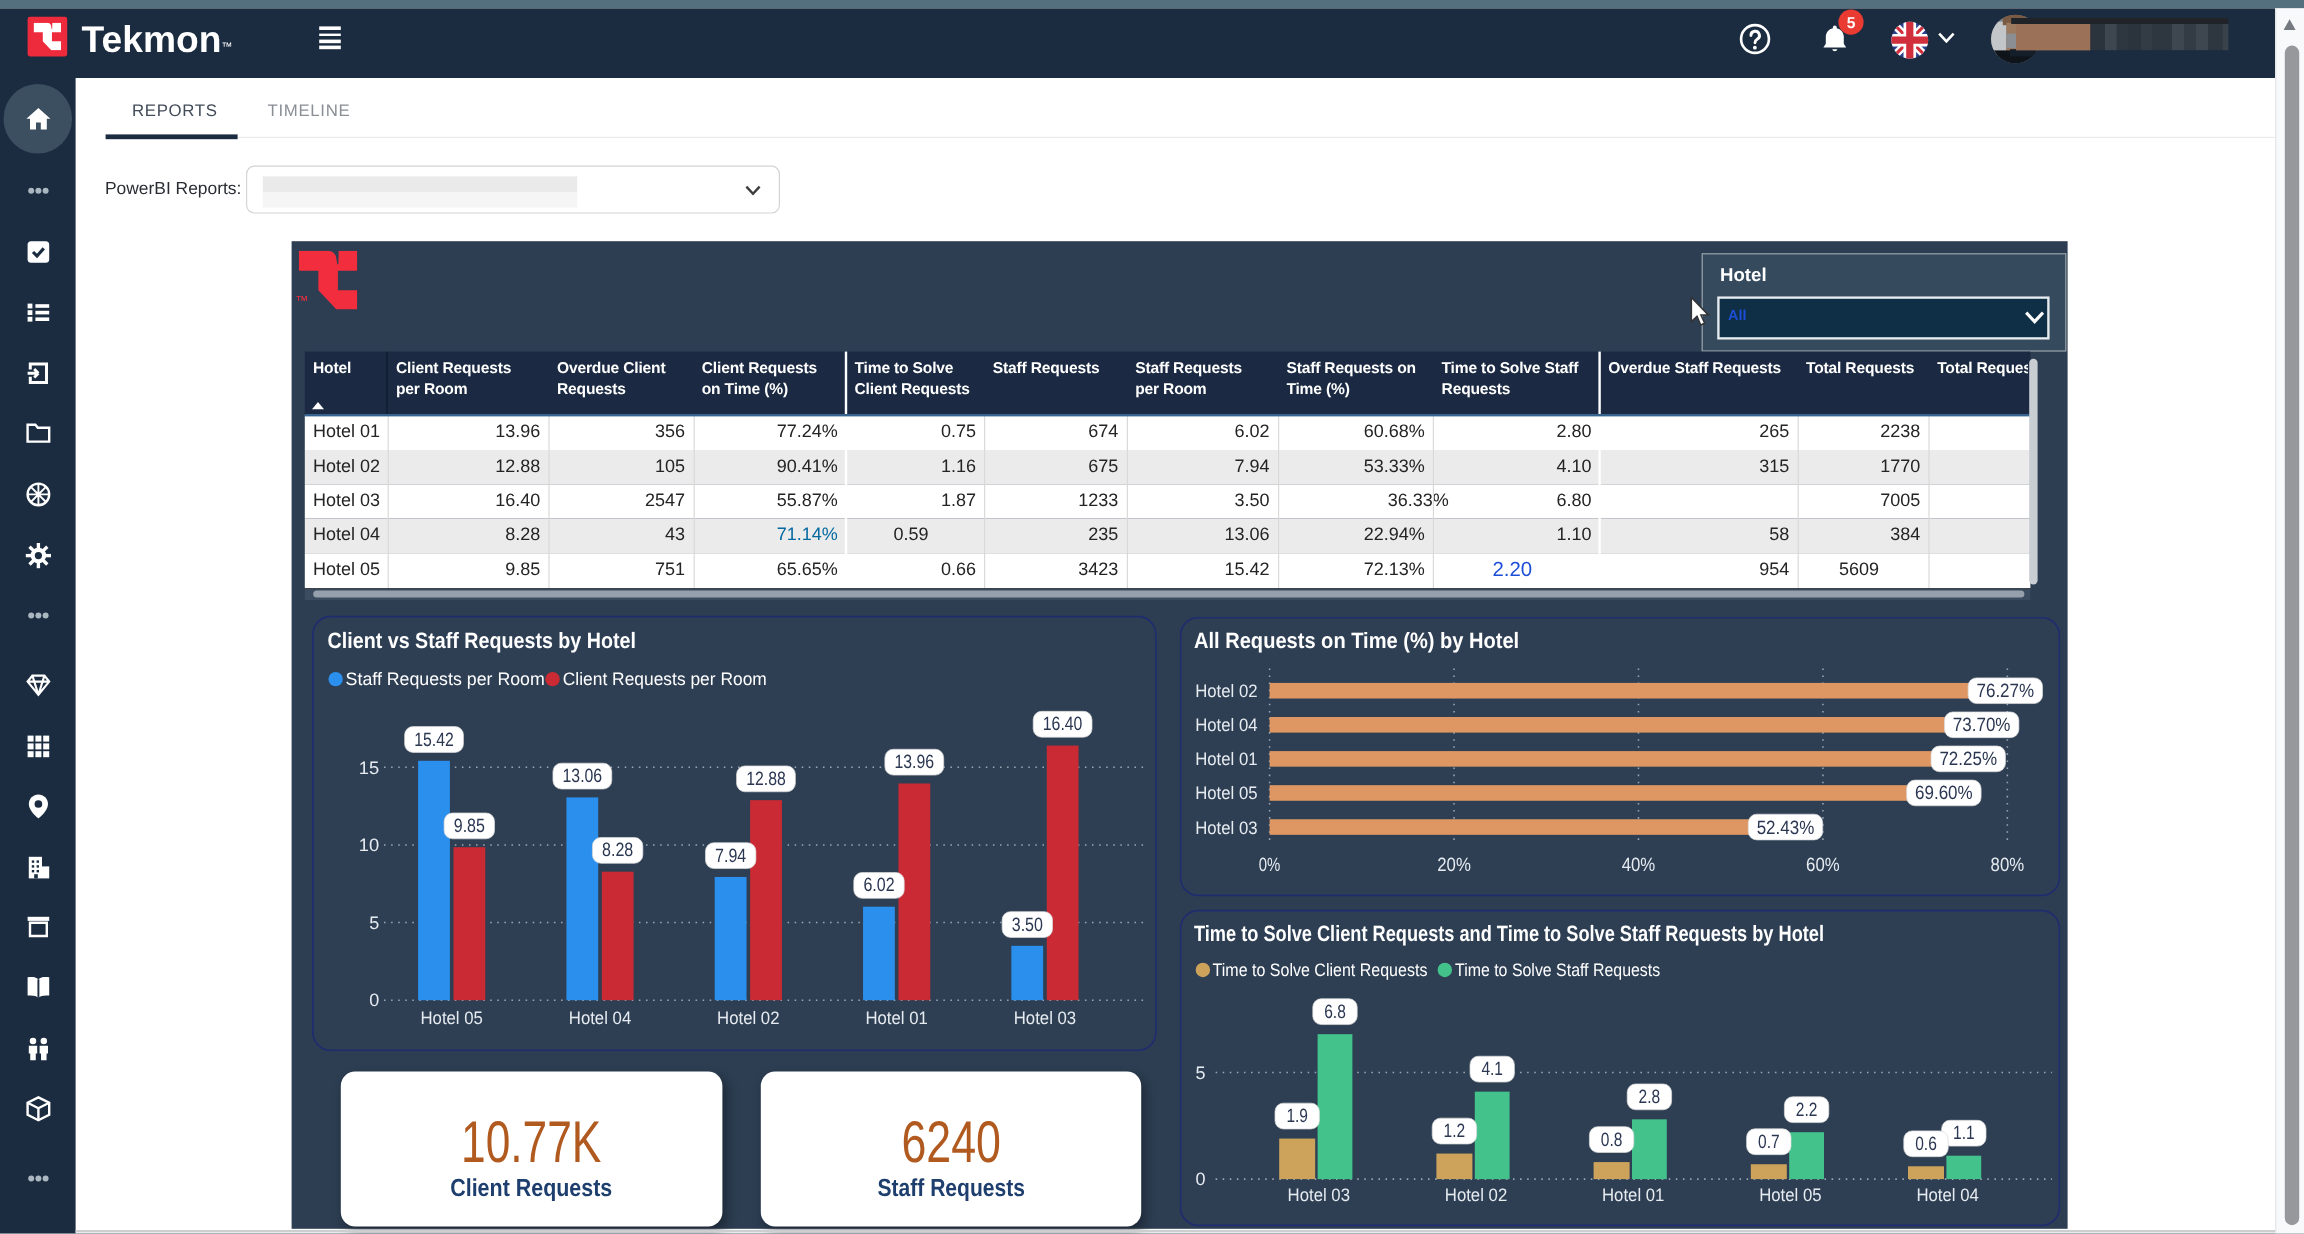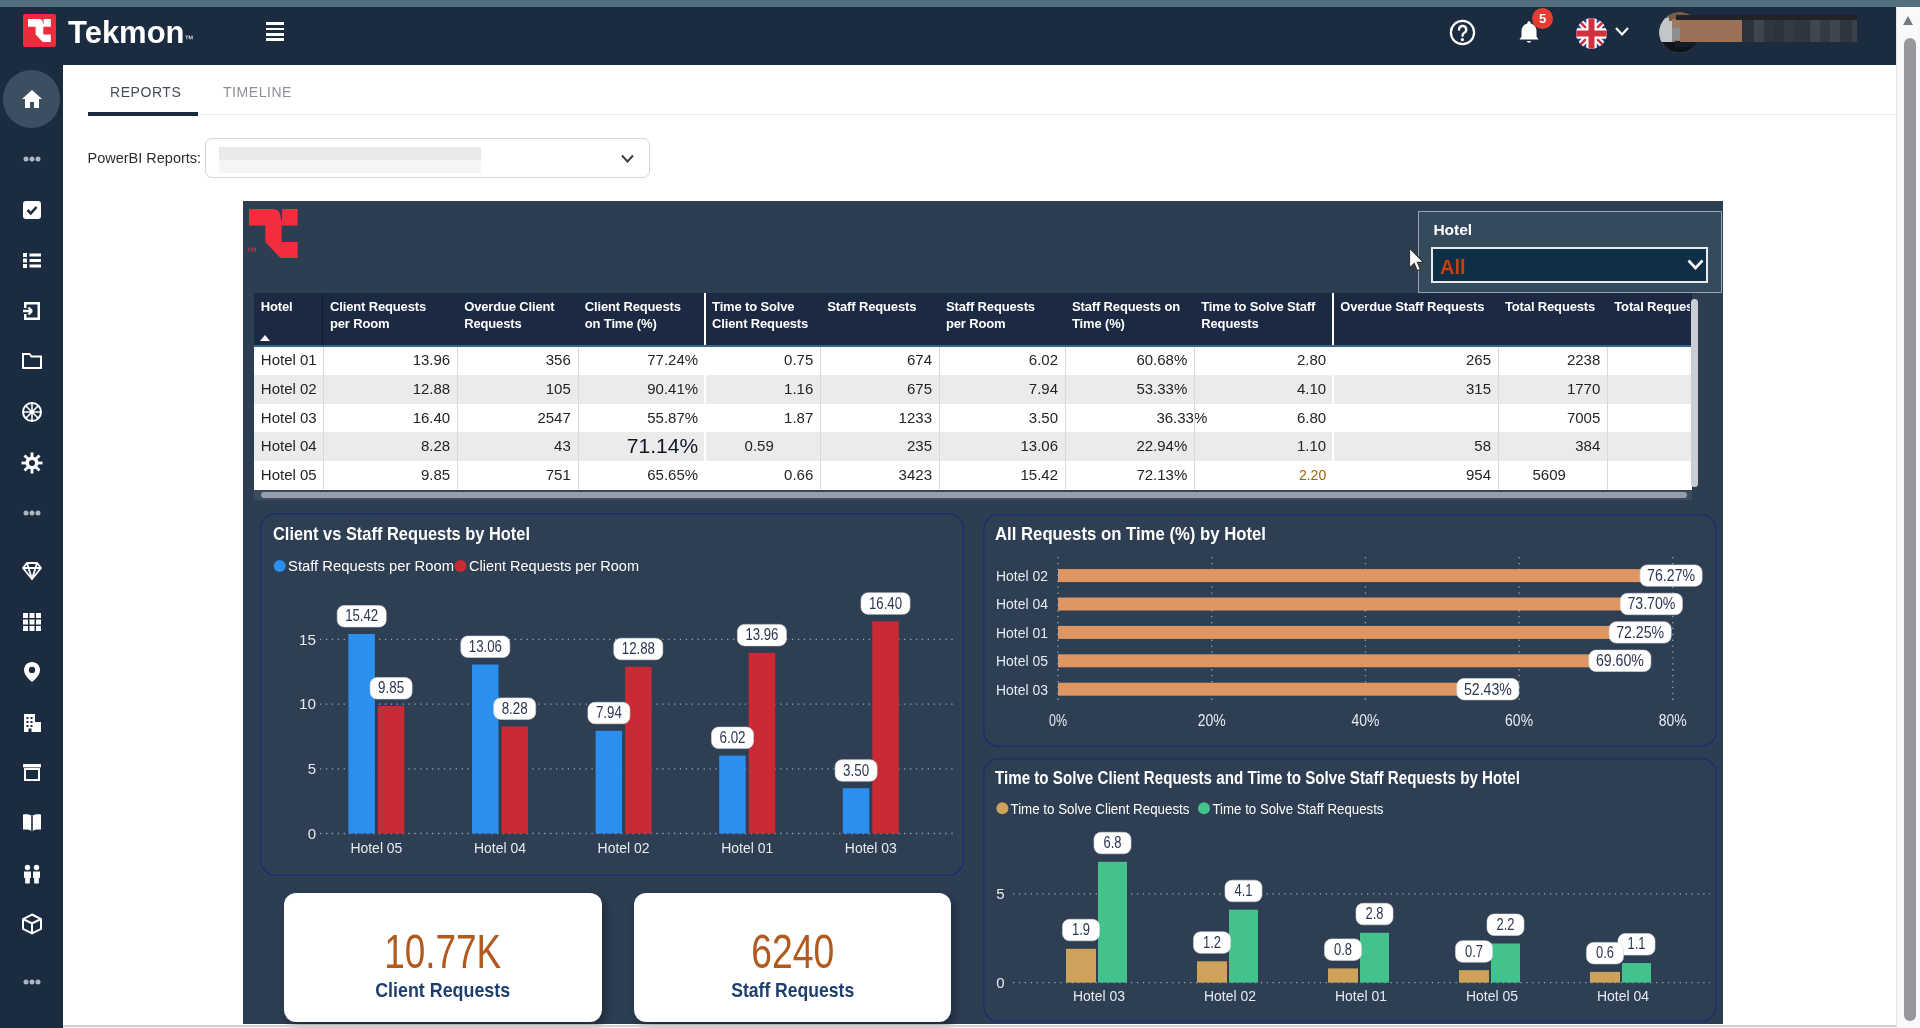--- a/index.html
+++ b/index.html
@@ -195,21 +195,21 @@
     <path d="M3 7 L12 11.5 L21 7 M12 11.5 V21.5" stroke="#fff" stroke-width="2" fill="none"></path>
   </svg>
 <svg style="position:absolute;left:22.5px;top:978.8px" width="18" height="6">
     <circle cx="3" cy="3" r="2.5" fill="#aab6c0"></circle>
     <circle cx="9" cy="3" r="2.5" fill="#aab6c0"></circle>
     <circle cx="15" cy="3" r="2.5" fill="#aab6c0"></circle>
   </svg>
 <div style="position:absolute;left:1417.7px;top:211px;width:304.3px;height:82px;background:#364a5e;border:1px solid #9aa2ab"></div>
 <div style="position:absolute;left:1433.4px;top:221px;font-size:15.5px;font-weight:bold;color:#fff">Hotel</div>
 <div style="position:absolute;left:1430.5px;top:247.4px;width:277.5px;height:35.6px;background:#0e2f45;border:2px solid #e8ecef"></div>
-<div style="position:absolute;left:1440px;top:256px;font-size:20px;font-weight:600;color:#c2410c">All</div>
+<div style="position:absolute;left:1440px;top:256px;font-size:12px;font-weight:600;color:#1d4ed8">All</div>
 <svg style="position:absolute;left:1686px;top:258px" width="19" height="14">
     <path d="M2.5 2.5 L9.5 10 L16.5 2.5" fill="none" stroke="#fff" stroke-width="2.6"></path>
   </svg>
 <div style="position:absolute;left:253.8px;top:293.0px;width:1438.2px;height:53.3px;background:#1b2a42"></div>
 <div style="position:absolute;left:260.8px;top:298.0px;width:60.2px;font-size:13px;font-weight:bold;color:#fff;line-height:17px;letter-spacing:-0.15px;white-space:nowrap;overflow:hidden">Hotel<br></div>
 <div style="position:absolute;left:330.0px;top:298.0px;width:125.19999999999999px;font-size:13px;font-weight:bold;color:#fff;line-height:17px;letter-spacing:-0.15px;white-space:nowrap;overflow:hidden">Client Requests<br>per Room</div>
 <div style="position:absolute;left:464.2px;top:298.0px;width:111.6px;font-size:13px;font-weight:bold;color:#fff;line-height:17px;letter-spacing:-0.15px;white-space:nowrap;overflow:hidden">Overdue Client<br>Requests</div>
 <div style="position:absolute;left:584.8px;top:298.0px;width:118.3px;font-size:13px;font-weight:bold;color:#fff;line-height:17px;letter-spacing:-0.15px;white-space:nowrap;overflow:hidden">Client Requests<br>on Time (%)</div>
 <div style="position:absolute;left:712.1px;top:298.0px;width:106.2px;font-size:13px;font-weight:bold;color:#fff;line-height:17px;letter-spacing:-0.15px;white-space:nowrap;overflow:hidden">Time to Solve<br>Client Requests</div>
 <div style="position:absolute;left:827.3px;top:298.0px;width:109.7px;font-size:13px;font-weight:bold;color:#fff;line-height:17px;letter-spacing:-0.15px;white-space:nowrap;overflow:hidden">Staff Requests<br></div>
@@ -253,38 +253,38 @@
 <div style="position:absolute;left:820.3px;top:403.60px;width:111.7px;height:28.65px;line-height:28.65px;font-size:15px;color:#242424;text-align:right;white-space:nowrap">1233</div>
 <div style="position:absolute;left:939.0px;top:403.60px;width:119.0px;height:28.65px;line-height:28.65px;font-size:15px;color:#242424;text-align:right;white-space:nowrap">3.50</div>
 <div style="position:absolute;left:1085px;top:403.60px;width:122.30000000000001px;height:28.65px;line-height:28.65px;font-size:15px;color:#242424;text-align:right;white-space:nowrap">36.33%</div>
 <div style="position:absolute;left:1194.3px;top:403.60px;width:131.9px;height:28.65px;line-height:28.65px;font-size:15px;color:#242424;text-align:right;white-space:nowrap">6.80</div>
 <div style="position:absolute;left:1333.2px;top:425px;width:157.8px;height:28.65px;line-height:28.65px;font-size:15px;color:#242424;text-align:right;white-space:nowrap">785</div>
 <div style="position:absolute;left:1498.0px;top:403.60px;width:102.3px;height:28.65px;line-height:28.65px;font-size:15px;color:#242424;text-align:right;white-space:nowrap">7005</div>
 <div style="position:absolute;left:253.8px;top:432.25px;width:1438.2px;height:28.65px;background:#ebebeb"></div>
 <div style="position:absolute;left:260.8px;top:432.25px;width:60.2px;height:28.65px;line-height:28.65px;font-size:15px;color:#242424;white-space:nowrap">Hotel 04</div>
 <div style="position:absolute;left:323.0px;top:432.25px;width:127.19999999999999px;height:28.65px;line-height:28.65px;font-size:15px;color:#242424;text-align:right;white-space:nowrap">8.28</div>
 <div style="position:absolute;left:457.2px;top:432.25px;width:113.6px;height:28.65px;line-height:28.65px;font-size:15px;color:#242424;text-align:right;white-space:nowrap">43</div>
-<div style="position:absolute;left:577.8px;top:432.25px;width:120.3px;height:39px;line-height:28.65px;font-size:21px;color:#0f172a;text-align:right;white-space:nowrap">71.14%</div>
+<div style="position:absolute;left:577.8px;top:432.25px;width:120.3px;height:39px;line-height:28.65px;font-size:15px;color:#0369a1;text-align:right;white-space:nowrap">71.14%</div>
 <div style="position:absolute;left:705.1px;top:432.25px;width:108.2px;height:28.65px;line-height:28.65px;font-size:15px;color:#242424;text-align:center;white-space:nowrap">0.59</div>
 <div style="position:absolute;left:820.3px;top:432.25px;width:111.7px;height:28.65px;line-height:28.65px;font-size:15px;color:#242424;text-align:right;white-space:nowrap">235</div>
 <div style="position:absolute;left:939.0px;top:432.25px;width:119.0px;height:28.65px;line-height:28.65px;font-size:15px;color:#242424;text-align:right;white-space:nowrap">13.06</div>
 <div style="position:absolute;left:1065.0px;top:432.25px;width:122.30000000000001px;height:28.65px;line-height:28.65px;font-size:15px;color:#242424;text-align:right;white-space:nowrap">22.94%</div>
 <div style="position:absolute;left:1194.3px;top:432.25px;width:131.9px;height:28.65px;line-height:28.65px;font-size:15px;color:#242424;text-align:right;white-space:nowrap">1.10</div>
 <div style="position:absolute;left:1333.2px;top:432.25px;width:157.8px;height:28.65px;line-height:28.65px;font-size:15px;color:#242424;text-align:right;white-space:nowrap">58</div>
 <div style="position:absolute;left:1498.0px;top:432.25px;width:102.3px;height:28.65px;line-height:28.65px;font-size:15px;color:#242424;text-align:right;white-space:nowrap">384</div>
 <div style="position:absolute;left:253.8px;top:460.90px;width:1438.2px;height:28.65px;background:#fff"></div>
 <div style="position:absolute;left:260.8px;top:460.90px;width:60.2px;height:28.65px;line-height:28.65px;font-size:15px;color:#242424;white-space:nowrap">Hotel 05</div>
 <div style="position:absolute;left:323.0px;top:460.90px;width:127.19999999999999px;height:28.65px;line-height:28.65px;font-size:15px;color:#242424;text-align:right;white-space:nowrap">9.85</div>
 <div style="position:absolute;left:457.2px;top:460.90px;width:113.6px;height:28.65px;line-height:28.65px;font-size:15px;color:#242424;text-align:right;white-space:nowrap">751</div>
 <div style="position:absolute;left:577.8px;top:460.90px;width:120.3px;height:28.65px;line-height:28.65px;font-size:15px;color:#242424;text-align:right;white-space:nowrap">65.65%</div>
 <div style="position:absolute;left:705.1px;top:460.90px;width:108.2px;height:28.65px;line-height:28.65px;font-size:15px;color:#242424;text-align:right;white-space:nowrap">0.66</div>
 <div style="position:absolute;left:820.3px;top:460.90px;width:111.7px;height:28.65px;line-height:28.65px;font-size:15px;color:#242424;text-align:right;white-space:nowrap">3423</div>
 <div style="position:absolute;left:939.0px;top:460.90px;width:119.0px;height:28.65px;line-height:28.65px;font-size:15px;color:#242424;text-align:right;white-space:nowrap">15.42</div>
 <div style="position:absolute;left:1065.0px;top:460.90px;width:122.30000000000001px;height:28.65px;line-height:28.65px;font-size:15px;color:#242424;text-align:right;white-space:nowrap">72.13%</div>
-<div style="position:absolute;left:1194.3px;top:460.90px;width:131.9px;height:28.65px;line-height:28.65px;font-size:14px;color:#a16207;text-align:right;white-space:nowrap">2.20</div>
+<div style="position:absolute;left:1194.3px;top:460.90px;width:131.9px;height:28.65px;line-height:28.65px;font-size:17px;color:#1d4ed8;text-align:center;white-space:nowrap">2.20</div>
 <div style="position:absolute;left:1333.2px;top:460.90px;width:157.8px;height:28.65px;line-height:28.65px;font-size:15px;color:#242424;text-align:right;white-space:nowrap">954</div>
 <div style="position:absolute;left:1498.0px;top:460.90px;width:102.3px;height:28.65px;line-height:28.65px;font-size:15px;color:#242424;text-align:center;white-space:nowrap">5609</div>
 <div style="position:absolute;left:323.0px;top:346.30px;width:1px;height:143.25px;background:#d9d9d9"></div>
 <div style="position:absolute;left:457.2px;top:346.30px;width:1px;height:143.25px;background:#d9d9d9"></div>
 <div style="position:absolute;left:577.8px;top:346.30px;width:1px;height:143.25px;background:#d9d9d9"></div>
 <div style="position:absolute;left:704.1px;top:293.0px;width:2px;height:196.55px;background:#fff"></div>
 <div style="position:absolute;left:820.3px;top:346.30px;width:1px;height:143.25px;background:#d9d9d9"></div>
 <div style="position:absolute;left:939.0px;top:346.30px;width:1px;height:143.25px;background:#d9d9d9"></div>
 <div style="position:absolute;left:1065.0px;top:346.30px;width:1px;height:143.25px;background:#d9d9d9"></div>
 <div style="position:absolute;left:1194.3px;top:346.30px;width:1px;height:143.25px;background:#d9d9d9"></div>

